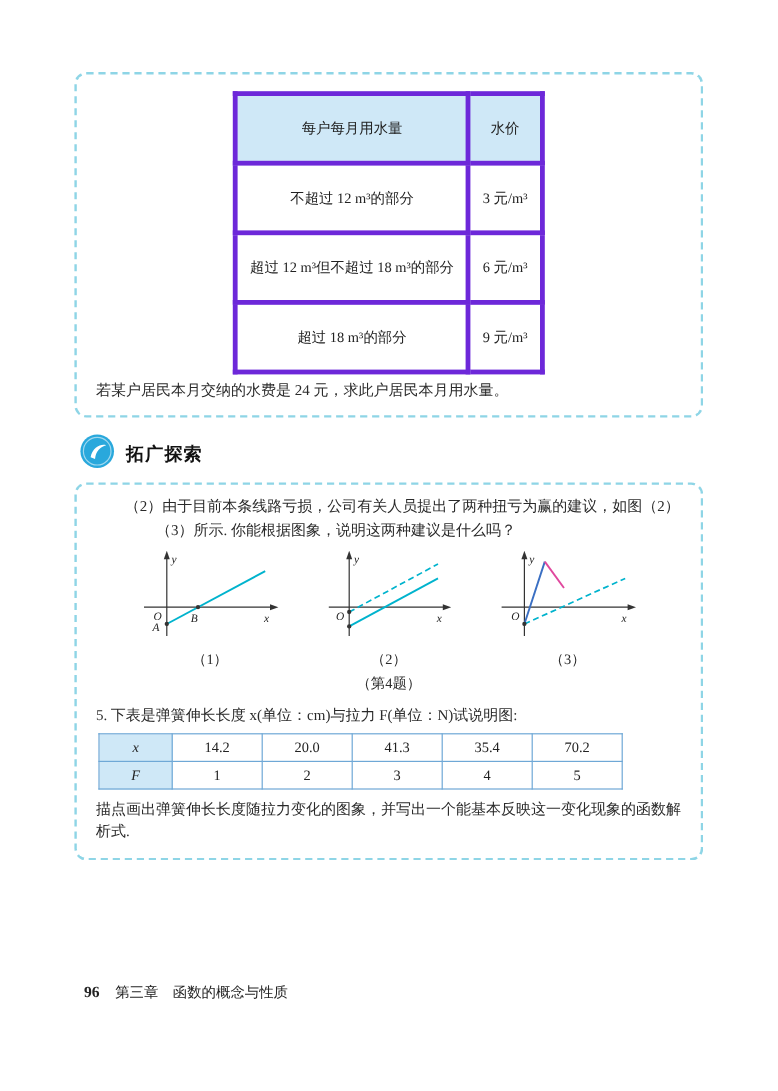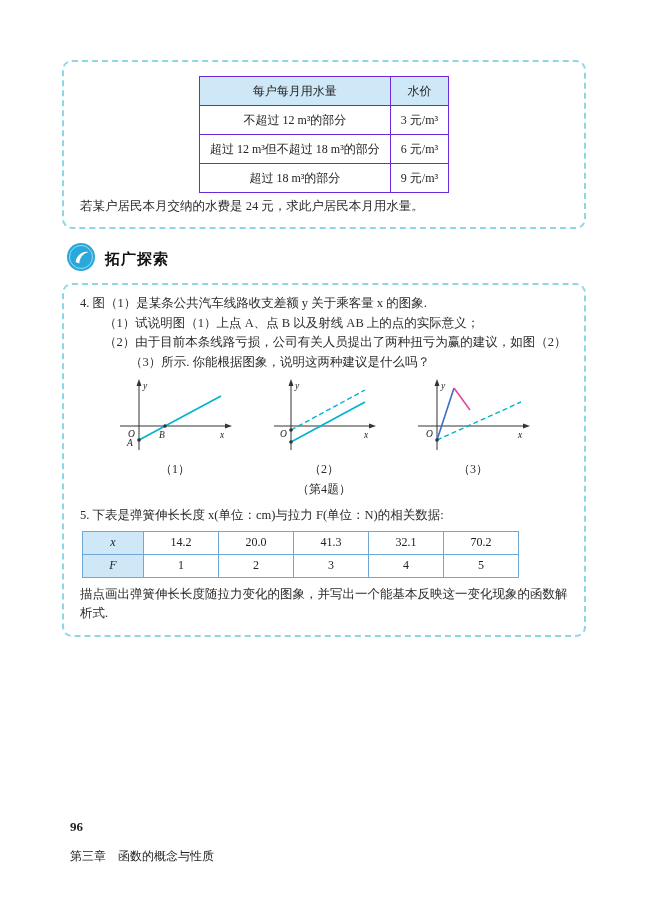--- a/index.html
+++ b/index.html
@@ -11,34 +11,34 @@
   .box--top{margin-top:60px;}
   .box--explore{margin-top:6px;}
   p{margin:0;line-height:1.55;}
   .hang{padding-left:24px;text-indent:-24px;}
   .indent1{padding-left:24px;}
   .hang2{padding-left:50px;text-indent:-26px;}
   .flush{padding-left:0;}
   .num{padding-right:3px;}
   table{border-collapse:collapse;}
   .t1{margin:5px auto 4px;font-size:12px;}
-  .t1 th,.t1 td{border:1px solid #6d28d9;padding:4px 10px;text-align:center;font-weight:normal;height:20px;color:#222;}
+  .t1 th,.t1 td{border:4px solid #6d28d9;padding:17px 10px;text-align:center;font-weight:normal;height:20px;color:#222;}
   .t1 thead th{background:#cfe8f7;}
   .section-head{display:flex;align-items:center;gap:9px;margin:13px 0 7px 66px;}
   .sec-title{font-family:"Liberation Sans","DejaVu Sans",sans-serif;font-weight:bold;font-size:15px;color:#111;letter-spacing:1px;}
   .graphs{display:flex;justify-content:center;align-items:flex-end;gap:34px;margin:4px 0 0;}
   .graph{margin:0;text-align:center;}
   .graph figcaption{font-size:12px;margin-top:1px;}
   .fig-caption{text-align:center;font-size:12px;margin:2px 0 8px;}
   .t2{margin:5px 0 6px 2px;font-size:12px;}
   .t2 td{border:1px solid #6fa8d6;text-align:center;height:20px;color:#222;}
   .t2 .hd{background:#cfe8f7;width:58px;font-style:italic;}
   .t2 .val{width:72px;}
   .outro{margin-top:7px;}
-  .footer{position:absolute;left:70px;top:819px;display:flex;align-items:baseline;gap:13px;color:#222;flex-direction:column;}
+  .footer{position:absolute;left:70px;top:819px;display:flex;align-items:baseline;gap:13px;color:#222;}
   .footer .pageno{font-weight:bold;font-size:13px;}
   .footer .chapter{font-size:12px;}
   svg text{font-family:"Liberation Serif","DejaVu Serif",serif;font-size:9.5px;font-style:italic;fill:#222;}
 </style>
 </head>
 <body>
 
 <div class="page">
 
   <div class="box box--top">
@@ -74,26 +74,20 @@
       <svg width="30" height="30" viewBox="0 0 30 30">
         <circle cx="15" cy="15" r="14" fill="#29a8dc"></circle>
         <circle cx="15" cy="15" r="11.5" fill="none" stroke="#ffffff" stroke-width="1" opacity="0.55"></circle>
         <path d="M9.5 20 C 11 11.5, 18.5 8.5, 22.5 10 C 17.5 11.5, 14 14.5, 13.2 21.5 Z" fill="#ffffff"></path>
       </svg>
     </span>
     <span class="sec-title">拓广探索</span>
   </div>
 
   <div class="box box--explore">
-    <p class="hang">
-      <span class="num">4.</span><span>图（1）是某条公共汽车线路收支差额 y 关于乘客量 x 的图象.</span>
-    </p>
-    <p class="indent1">
-      <span>（1）试说明图（1）上点 A、点 B 以及射线 AB 上的点的实际意义；</span>
-    </p>
     <p class="hang2">
       <span>（2）由于目前本条线路亏损，公司有关人员提出了两种扭亏为赢的建议，如图（2）（3）所示.</span>
       <span>你能根据图象，说明这两种建议是什么吗？</span>
     </p>
 
     <div class="graphs">
 
       <figure class="graph">
         <svg width="120" height="80" viewBox="0 0 120 80">
           <line x1="24" y1="74" x2="24" y2="8" stroke="#333" stroke-width="1"></line>
@@ -143,30 +137,30 @@
           <text x="105" y="62">x</text>
           <text x="13" y="61">O</text>
         </svg>
         <figcaption>（3）</figcaption>
       </figure>
 
     </div>
     <p class="fig-caption">（第4题）</p>
 
     <p class="hang">
-      <span class="num">5.</span><span>下表是弹簧伸长长度 x(单位：cm)与拉力 F(单位：N)的相关数据:</span>
+      <span class="num">5.</span><span>下表是弹簧伸长长度 x(单位：cm)与拉力 F(单位：N)试说明图:</span>
     </p>
     <table class="t2">
       <tbody>
         <tr>
           <td class="hd">x</td>
           <td class="val">14.2</td>
           <td class="val">20.0</td>
           <td class="val">41.3</td>
-          <td class="val">32.1</td>
+          <td class="val">35.4</td>
           <td class="val">70.2</td>
         </tr>
         <tr>
           <td class="hd">F</td>
           <td class="val">1</td>
           <td class="val">2</td>
           <td class="val">3</td>
           <td class="val">4</td>
           <td class="val">5</td>
         </tr>

